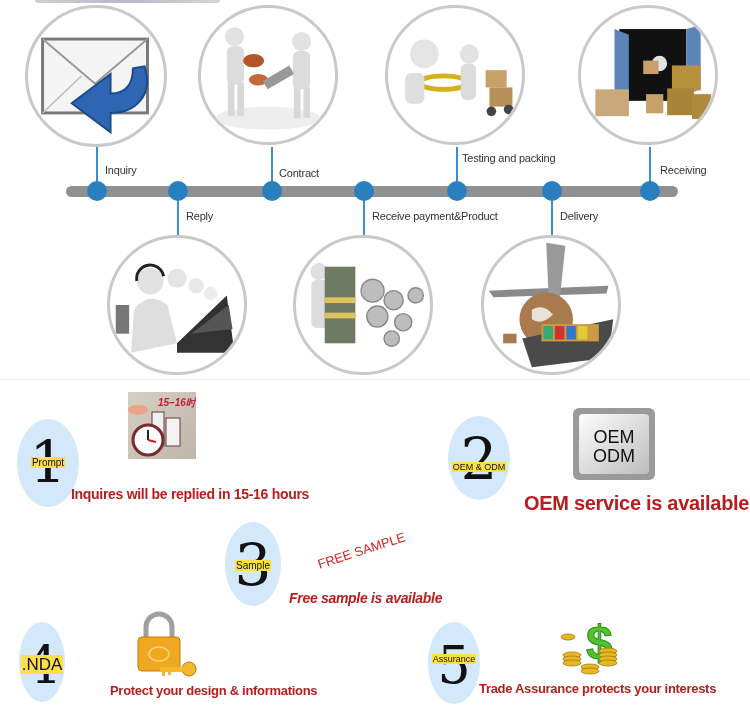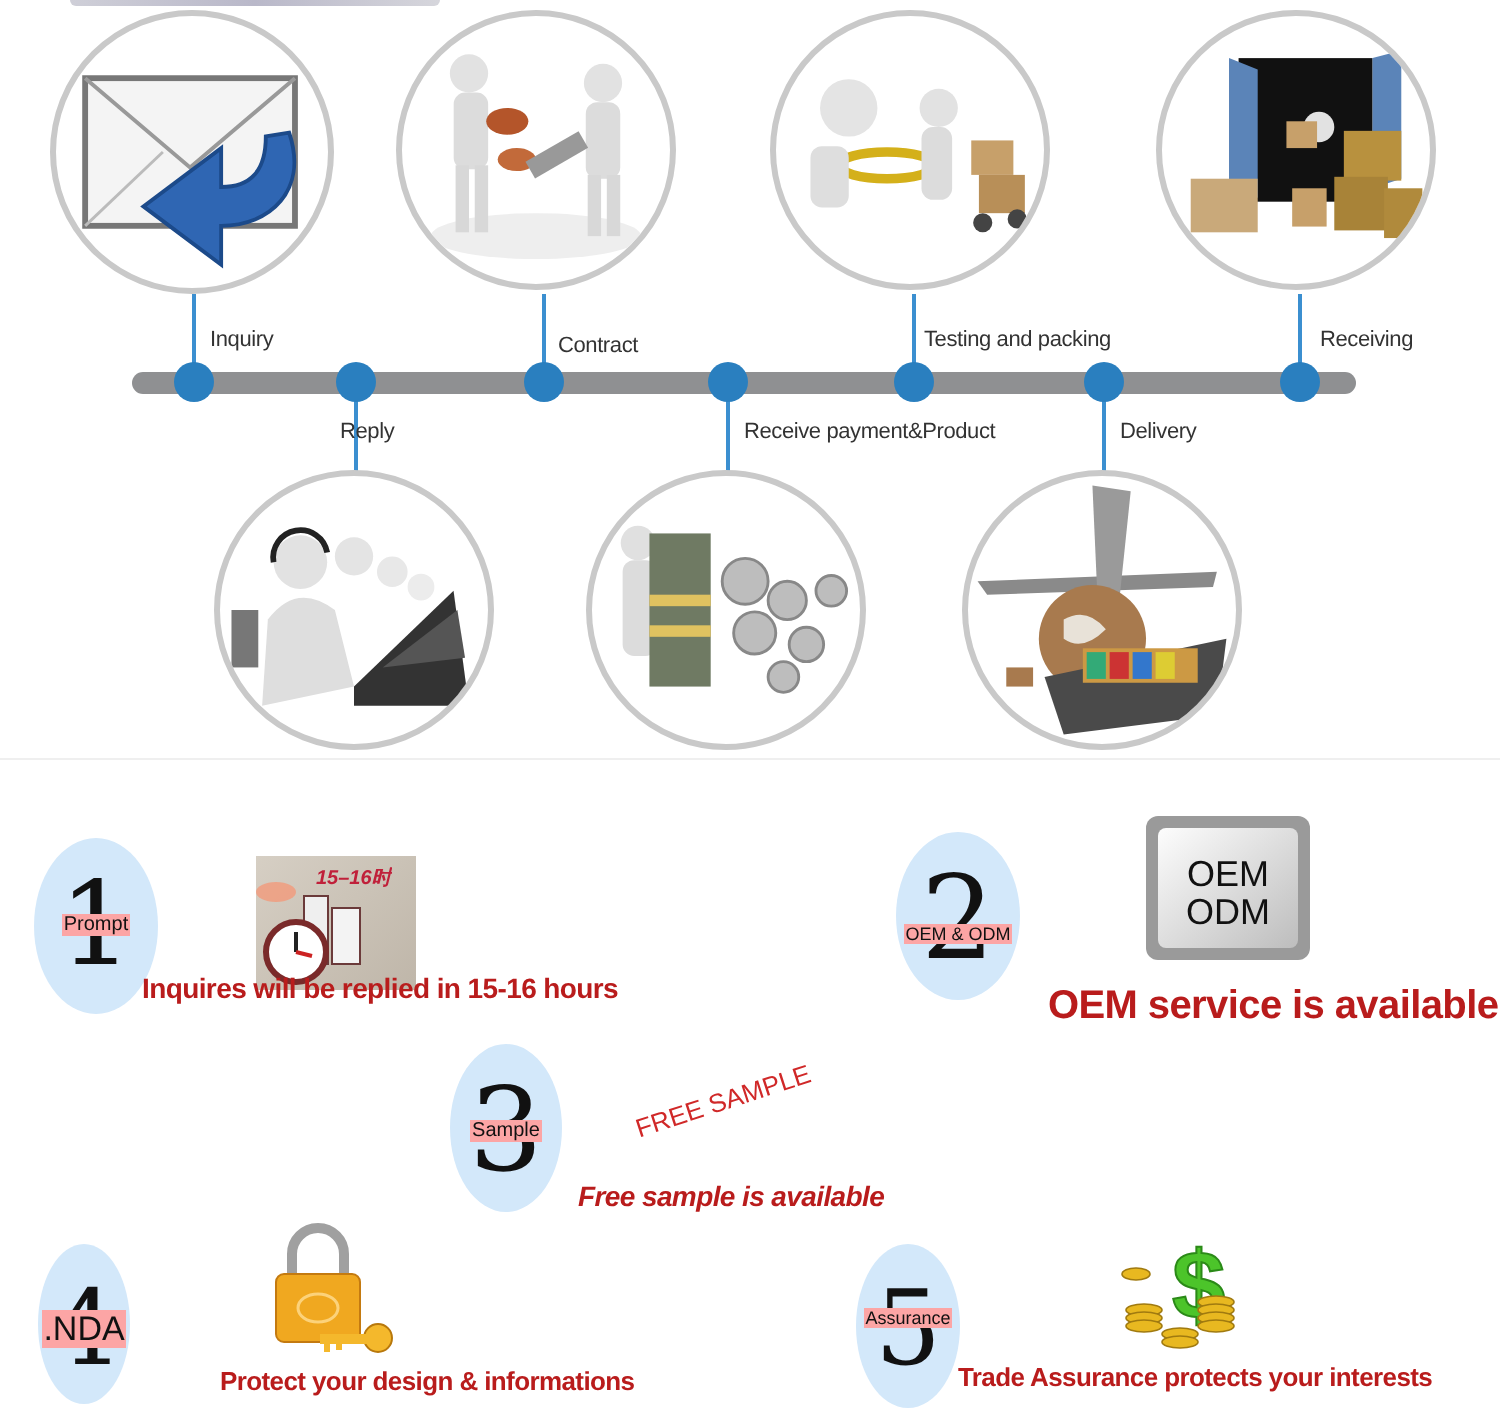--- a/index.html
+++ b/index.html
@@ -16,21 +16,21 @@
 
   .circle { position:absolute; width:140px; height:140px; border-radius:50%; border:3px solid #c9c9c9; background:#fff; overflow:hidden; }
   .circle svg { width:100%; height:100%; }
 
   .sep { position:absolute; left:0; top:379px; width:750px; height:1px; background:#efefef; }
 
   
   .oval { position:absolute; width:62px; height:88px; border-radius:50%; background:#d3e8fa; }
   .oval .num { position:absolute; left:0; right:0; text-align:center; font-family:"DejaVu Serif","Liberation Serif",serif; color:#111; font-size:58px; line-height:58px; top:14px; }
   .oval .tag { position:absolute; left:-6px; right:-6px; text-align:center; font-size:10px; color:#111; top:38px; background:transparent; }
-  .oval .tag span { background:#fca5a5; padding:0 1px; }
+  .oval .tag span { background:#fde047; padding:0 1px; }
   .feat-text { position:absolute; color:#b91c1c; font-weight:bold; white-space:nowrap; letter-spacing:-0.3px; }
   .free-stamp { position:absolute; color:#d02828; font-size:13px; transform:rotate(-18deg); white-space:nowrap; }
 
   .thumb { position:absolute; }
 </style>
 </head>
 <body>
 
 <div class="topbar"></div>
 
@@ -44,21 +44,21 @@
       <polyline points="15,108 55,70" fill="none" stroke="#bbb" stroke-width="1.5"></polyline>
       <path d="M120 60 C130 90 110 108 85 108 L85 128 L45 98 L85 68 L85 88 C100 88 108 80 108 62 Z" fill="#2f66b3" stroke="#1c4a8a" stroke-width="2"></path>
     </svg>
   </div>
   <div class="stem" style="left:96px;top:147px;height:40px;"></div>
   <div class="node" style="left:87px;"></div>
   <div class="tl-label" style="left:105px;top:164px;">Inquiry</div>
 
   <div class="stem" style="left:177px;top:195px;height:42px;"></div>
   <div class="node" style="left:168px;"></div>
-  <div class="tl-label" style="left:170px;top:210px;">Reply</div>
+  <div class="tl-label" style="left:186px;top:210px;">Reply</div>
   <div class="circle" style="left:107px;top:235px;">
     <svg viewBox="0 0 140 140">
       <rect x="6" y="70" width="14" height="30" fill="#777"></rect>
       <circle cx="42" cy="45" r="14" fill="#e2e2e2"></circle>
       <path d="M28 45 A14 14 0 0 1 56 40" stroke="#222" stroke-width="3" fill="none"></path>
       <path d="M25 75 Q40 55 60 70 L70 110 L22 120 Z" fill="#dedede"></path>
       <circle cx="70" cy="42" r="10" fill="#e4e4e4"></circle>
       <circle cx="90" cy="50" r="8" fill="#e8e8e8"></circle>
       <circle cx="105" cy="58" r="7" fill="#ececec"></circle>
       <polygon points="70,120 130,120 122,60 70,110" fill="#333"></polygon>
@@ -115,21 +115,21 @@
       <circle cx="85" cy="48" r="10" fill="#e2e2e2"></circle>
       <rect x="76" y="58" width="16" height="38" rx="6" fill="#dcdcdc"></rect>
       <rect x="102" y="65" width="22" height="18" fill="#c7a06a"></rect>
       <rect x="106" y="83" width="24" height="20" fill="#b88f58"></rect>
       <circle cx="108" cy="108" r="5" fill="#444"></circle>
       <circle cx="126" cy="106" r="5" fill="#444"></circle>
     </svg>
   </div>
   <div class="stem" style="left:456px;top:147px;height:40px;"></div>
   <div class="node" style="left:447px;"></div>
-  <div class="tl-label" style="left:462px;top:164px;">Testing and packing</div>
+  <div class="tl-label" style="left:462px;top:152px;">Testing and packing</div>
 
   <div class="stem" style="left:551px;top:195px;height:42px;"></div>
   <div class="node" style="left:542px;"></div>
   <div class="tl-label" style="left:560px;top:210px;">Delivery</div>
   <div class="circle" style="left:481px;top:235px;">
     <svg viewBox="0 0 140 140">
       <polygon points="5,55 130,50 128,58 10,62" fill="#8a8a8a"></polygon>
       <polygon points="65,5 85,8 78,75 68,72" fill="#9a9a9a"></polygon>
       <circle cx="65" cy="85" r="28" fill="#a87a4e"></circle>
       <path d="M50 75 Q62 68 72 80 Q60 92 50 85 Z" fill="#e8e2d8"></path>
@@ -163,21 +163,21 @@
 </div>
 
 <div class="sep"></div>
 
 <div>
 
   <div class="oval" style="left:17px;top:419px;">
     <div class="num">1</div>
     <div class="tag"><span>Prompt</span></div>
   </div>
-  <div class="thumb" style="left:128px;top:428px;width:80px;height:67px;background:linear-gradient(135deg,#d6cfc4,#bfb6a9);">
+  <div class="thumb" style="left:128px;top:392px;width:68px;height:67px;background:linear-gradient(135deg,#d6cfc4,#bfb6a9);">
     <svg viewBox="0 0 68 67" width="68" height="67">
       <ellipse cx="10" cy="18" rx="10" ry="5" fill="#f39a7a" opacity="0.8"></ellipse>
       <rect x="24" y="20" width="12" height="34" fill="#efefef" stroke="#6b3a3a"></rect>
       <rect x="38" y="26" width="14" height="28" fill="#f3f3f3" stroke="#6b3a3a"></rect>
       <circle cx="20" cy="48" r="15" fill="#fff" stroke="#7a2a2a" stroke-width="3"></circle>
       <line x1="20" y1="48" x2="20" y2="38" stroke="#222" stroke-width="2"></line>
       <line x1="20" y1="48" x2="28" y2="50" stroke="#c22" stroke-width="2"></line>
       <text x="30" y="14" font-size="10" font-weight="bold" font-style="italic" fill="#c0203a" font-family="Liberation Sans, sans-serif">15–16时</text>
     </svg>
   </div>

